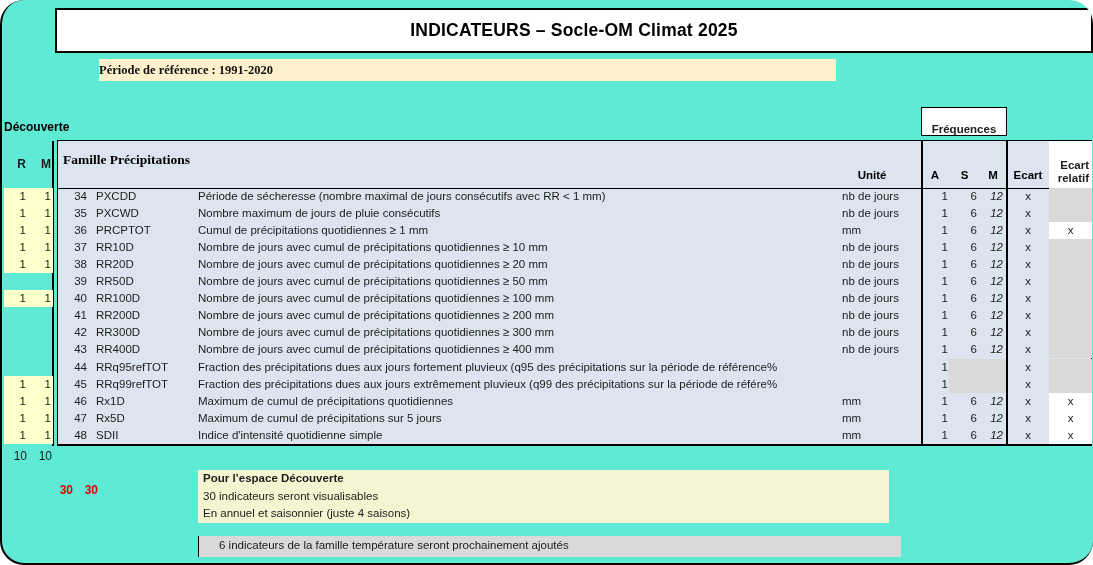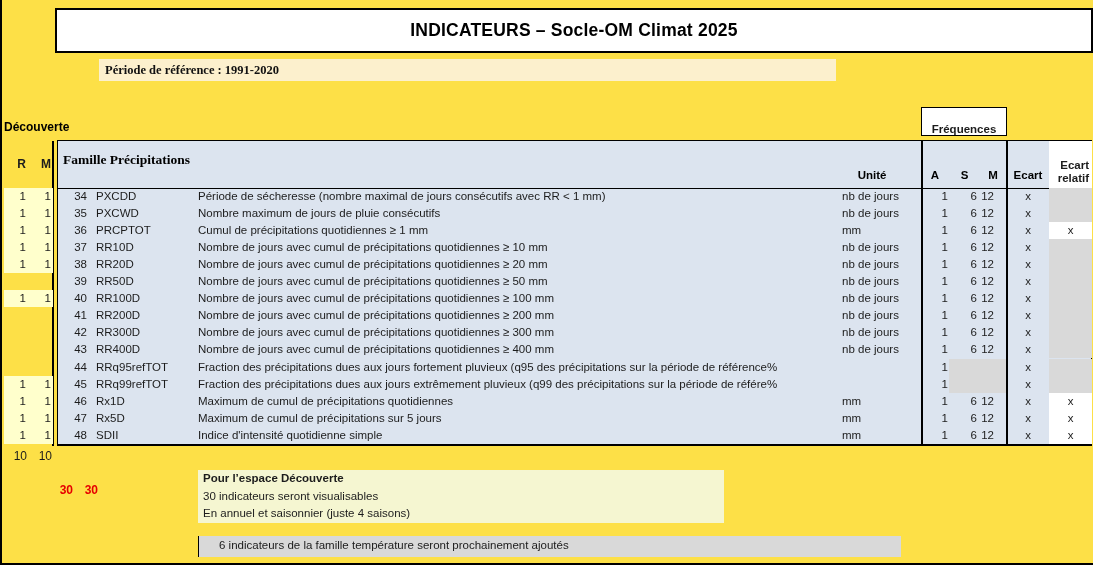--- a/index.html
+++ b/index.html
@@ -1,30 +1,30 @@
 <!DOCTYPE html>
 <html><head>
 <meta charset="utf-8">
 <style>
   * { margin:0; padding:0; box-sizing:border-box; }
   html,body { background:#fff; }
   .page {
-    position:relative; width:1093px; height:565px; background:#fde047;
+    position:relative; width:1093px; height:565px; background:#5eead4;
     font-family:"Liberation Sans", sans-serif; color:#1c1c1c; overflow:hidden;
-    border-left:2px solid #000; border-bottom:2.5px solid #000;
+    border-left:2px solid #000; border-bottom:2.5px solid #000;border-radius:24px;
   }
   .title-box {
     position:absolute; left:53px; top:8px; width:1038px; height:45px;
     border:2px solid #000; background:#fff; display:flex; align-items:center; justify-content:center;
   }
   .title-box span { font-size:17.5px; font-weight:bold; color:#000; letter-spacing:.2px; }
   .period-strip {
     position:absolute; left:97px; top:59px; width:737px; height:22px;
     background:#fcf0cd; font-family:"Liberation Serif", serif; font-weight:bold;
-    font-size:12.5px; line-height:22px; padding-left:6px; color:#111;
+    font-size:12.5px; line-height:22px; color:#111;
   }
   .decouverte { position:absolute; left:2px; top:120px; font-size:12px; font-weight:bold; color:#000; }
   .freq-box {
     position:absolute; left:919px; top:107px; width:86px; height:29px;
     border:1.5px solid #000; background:#fff; display:flex; align-items:flex-end; justify-content:center;
     font-size:11.5px; font-weight:bold;
   }
   .rm-line { position:absolute; left:50px; top:141px; width:1.5px; height:305px; background:#000; }
   .rm-header { position:absolute; top:157px; font-size:12px; font-weight:bold; text-align:right; }
   .rm-header.r { left:2px; width:22px; }
@@ -59,36 +59,36 @@
   .c-r { left:2px; width:24px; text-align:right; padding-right:2px; }
   .c-m { left:26px; width:25px; text-align:right; padding-right:2px; }
   .rm-filled .c-r, .rm-filled .c-m { background:#ffffcc; }
   .c-num { left:55px; width:30px; text-align:right; }
   .c-code { left:94px; width:116px; }
   .c-desc { left:196px; width:640px; overflow:hidden; }
   .row.overflow .c-desc { width:719px; }
   .c-unite { left:840px; width:76px; }
   .c-a { left:920px; width:26px; text-align:right; }
   .c-s { left:947px; width:31px; text-align:right; padding-right:3px; }
-  .c-mfreq { left:978px; width:26px; text-align:right; padding-right:12px; }
+  .c-mfreq { left:978px; width:26px; text-align:right; padding-right:3px;font-style:italic; }
   .c-s.shaded, .c-mfreq.shaded { background:#d9d9d9; }
   .c-ecart { left:1005px; width:42px; text-align:center; }
   .c-erel { left:1047px; width:43px; text-align:center; background:#d9d9d9; }
   .c-erel.has-x { background:#fff; }
 
   .totals-row, .red-row { position:absolute; left:0; width:60px; height:16px; }
   .totals-row { top:449px; }
   .red-row { top:483px;margin-left:46px; }
   .t-r, .t-m { position:absolute; top:0; font-size:12px; text-align:right; }
   .t-r { left:2px; width:24px; padding-right:1px; }
   .t-m { left:26px; width:25px; padding-right:1px; }
   .red-row .t-r, .red-row .t-m { color:#e60000; font-weight:bold; }
 
   .info-box {
-    position:absolute; left:196px; top:470px; width:526px; height:53px;
+    position:absolute; left:196px; top:470px; width:691px; height:53px;
     background:#f5f6d1; font-size:11.5px; line-height:17.6px; padding-left:5px;
   }
   .info-box .b { font-weight:bold; }
   .footer-bar {
     position:absolute; left:196px; top:536px; width:703px; height:21px;
     background:#d9d9d9; border-left:1.5px solid #000; font-size:11.5px; line-height:19px; padding-left:20px;
   }
 </style>
 </head>
 <body>

